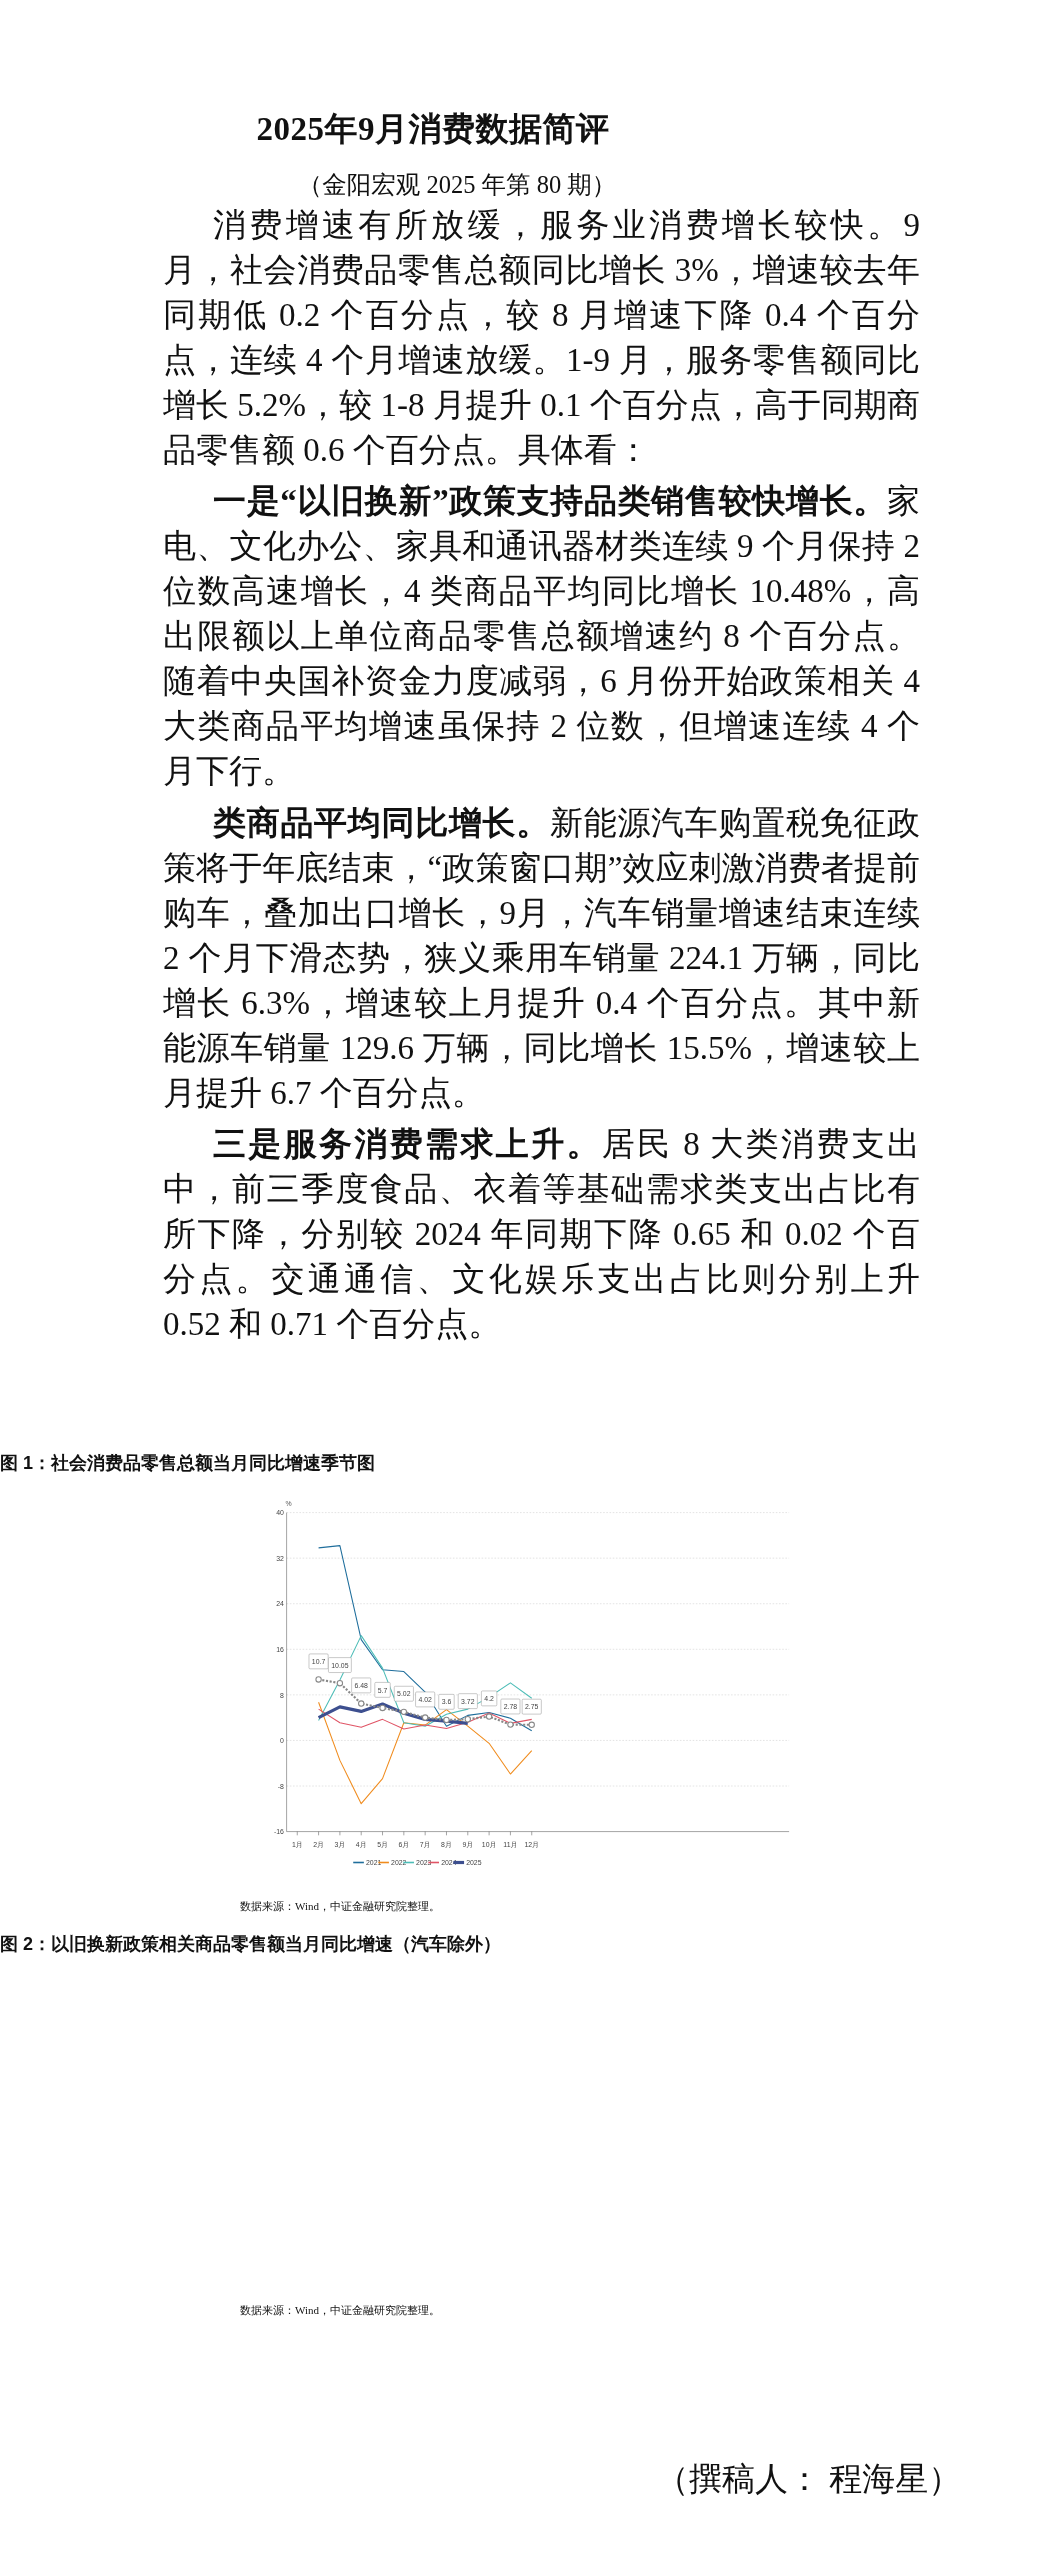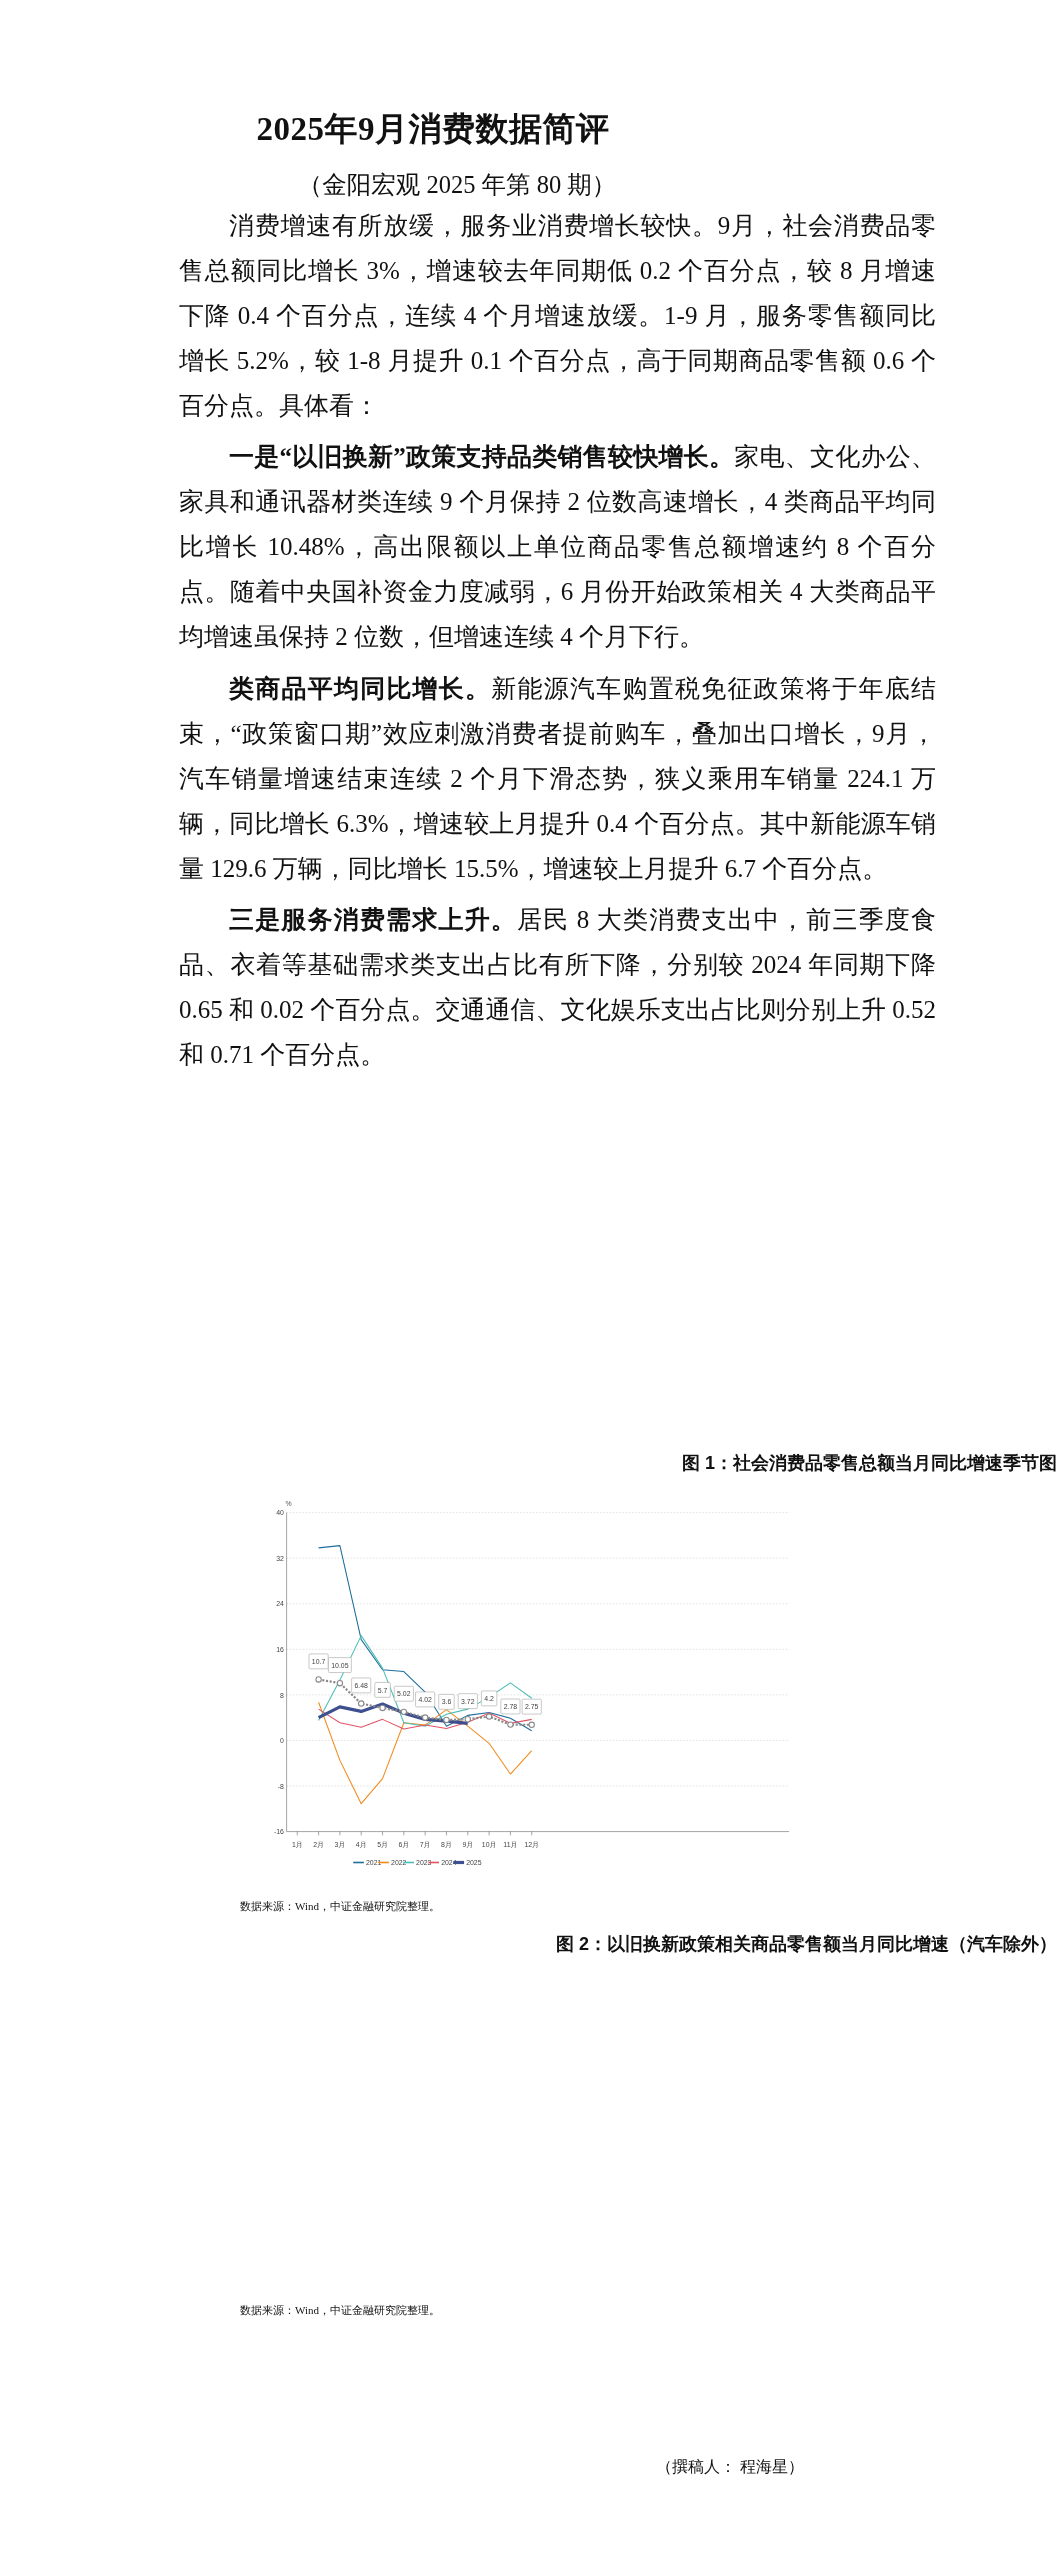--- a/index.html
+++ b/index.html
@@ -2,28 +2,28 @@
 <html style="font-size:8.5px"><head>
 <meta charset="utf-8">
 <style>
   html, body { margin:0; padding:0; background:#ffffff; }
   body { width:1057px; height:2576px; position:relative; overflow:hidden;
          font-family:"Liberation Serif","DejaVu Serif",serif; color:#111; }
   .title { position:absolute; top:107px; left:0; width:866px; text-align:center;
            font-size:33px; font-weight:bold; letter-spacing:0.5px; }
   .subtitle { position:absolute; top:168px; left:0; width:914px; text-align:center;
               font-size:24.5px; }
-  .body { position:absolute; left:163px; width:757px; top:203px; font-size:25px; line-height:45px;
-          text-align:justify;margin-left:16px; }
+  .body { position:absolute; left:163px; width:757px; top:203px; font-size:33px; line-height:45px;
+          text-align:justify; }
   .body p { margin:0 0 6.4px 0; text-indent:50px; }
   .body b { font-weight:bold; }
-  .caption { position:absolute; left:0; width:1057px; text-align:right;
+  .caption { position:absolute; left:0; width:1057px; text-align:left;
              font-family:"Liberation Sans","DejaVu Sans",sans-serif; font-size:18px; font-weight:bold; }
   .source { position:absolute; left:240px; font-size:11px; }
-  .author { position:absolute; top:2457px; left:656px; font-size:16px; }
+  .author { position:absolute; top:2457px; left:656px; font-size:33px; }
   svg text { font-family:"Liberation Sans","DejaVu Sans",sans-serif; }
 </style>
 </head>
 <body>
 
 <div class="title">2025年9月消费数据简评</div>
 <div class="subtitle">（金阳宏观 2025 年第 80 期）</div>
 
 <div class="body" id="body">
     <p><span>消费增速有所放缓，服务业消费增长较快。9月，社会消费品零售总额同比增长 3%，增速较去年同期低 0.2 个百分点，较 8 月增速下降 0.4 个百分点，连续 4 个月增速放缓。1-9 月，服务零售额同比增长 5.2%，较 1-8 月提升 0.1 个百分点，高于同期商品零售额 0.6 个百分点。具体看：</span></p>

